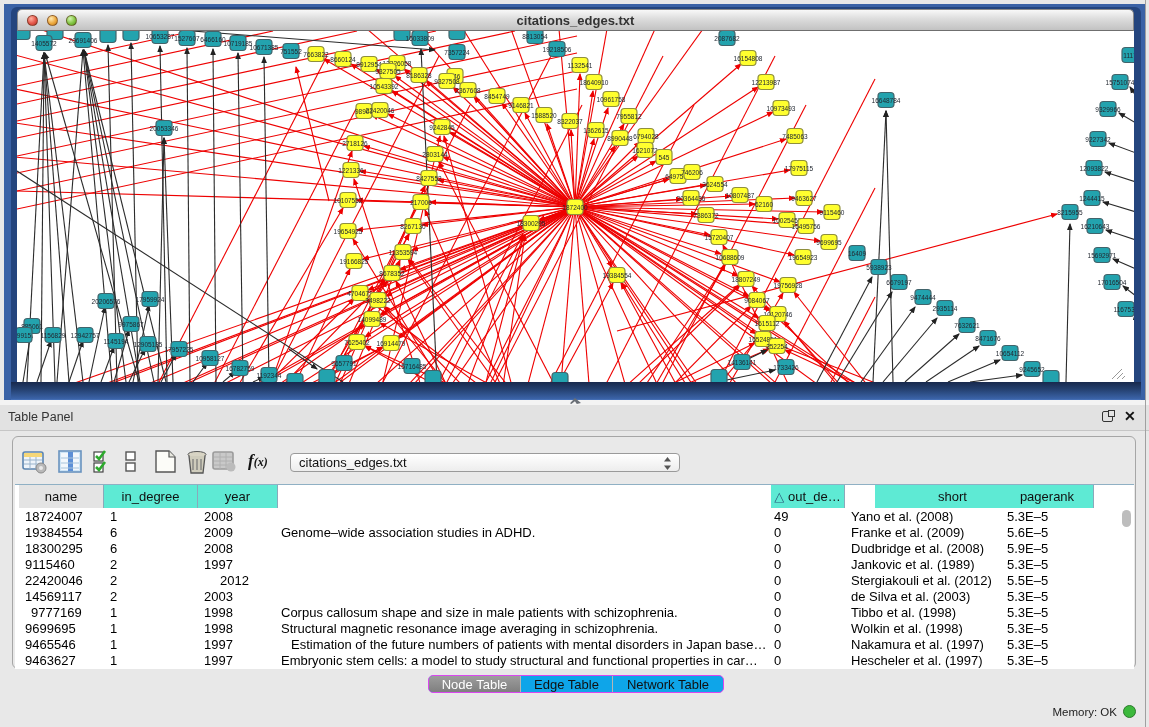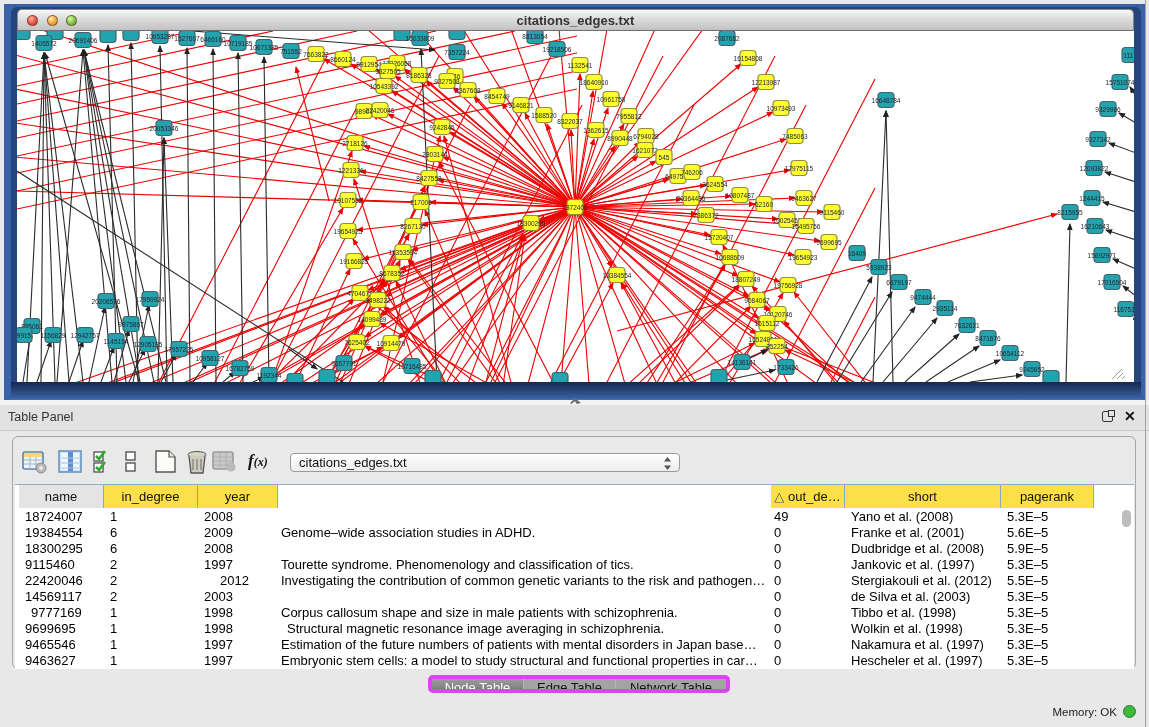--- a/index.html
+++ b/index.html
@@ -20,25 +20,25 @@
 #tpbar{position:absolute;left:0;top:405px;width:1149px;height:26px;background:#e2e2e2;border-bottom:1px solid #c6c6c6}
 #tpbar span{position:absolute;left:8px;top:5px;font-size:12.5px;color:#333}
 #flicon{position:absolute;left:1102px;top:6px;width:11px;height:11px;border:1.5px solid #333;border-radius:2px}
 #flicon:before{content:"";position:absolute;left:5px;top:-2px;width:5px;height:5px;border:1.5px solid #333;background:#e3e3e3}
 #xicon{position:absolute;left:1124px;top:3px;font-size:14px;font-weight:700;color:#111}
 #panel{position:absolute;left:12px;top:436px;width:1124px;height:233px;background:#e9e9e9;border:1px solid #a6a6a6;border-radius:6px}
 .ticon{position:absolute;top:13px}
 #combo{position:absolute;left:277px;top:16px;width:390px;height:19px;background:linear-gradient(#fff,#ededed);border:1px solid #9a9a9a;border-radius:4px;font-size:13px;color:#111;padding:1px 0 0 8px}
 #combo svg{position:absolute;right:6px;top:2px}
 #tbl{position:absolute;left:2px;top:47px;width:1119px;height:185px;background:#fff;border-top:1px solid #8fb0c4}
-.hc{position:absolute;top:0;height:23px;background:#fde047;border-right:1px solid #8aa9ba;font-size:13px;color:#111;text-align:center;padding-top:4px}
+.hc{position:absolute;top:0;height:23px;background:#5eead4;border-right:1px solid #8aa9ba;font-size:13px;color:#111;text-align:center;padding-top:4px}
 .tr{position:absolute;left:0;width:1119px;height:16px;font-size:13px;color:#000;line-height:16px}
 .c{position:absolute;top:0;white-space:nowrap;overflow:hidden}
 #vsb{position:absolute;right:3px;top:25px;width:9px;height:17px;background:#bdbdbd;border-radius:5px}
-#tabs{position:absolute;left:428px;top:675px;height:18px;display:flex;border:4px solid #d946ef;border-radius:5px;overflow:hidden;background:#a3a3a3}
+#tabs{position:absolute;left:428px;top:675px;height:18px;display:flex;border:1px solid #d946ef;border-radius:5px;overflow:hidden;background:#0ea5e9}
 .tab{height:100%;font-size:13px;color:#111;text-align:center;padding-top:1px}
 .tabsel{background:linear-gradient(#9d9d9d,#7f7f7f);color:#fff}
 .tsep{width:1px;background:#b5b5b5;height:100%}
 #mem{position:absolute;right:32px;top:706px;font-size:11.5px;color:#222}
 #memdot{position:absolute;right:13px;top:705px;width:13px;height:13px;border-radius:50%;background:#3cb93c;border:1px solid #2c7a2c}
 #redge{position:absolute;left:1145px;top:0;width:1px;height:727px;background:#a0a0a0}
 </style></head><body>
 <div id="app">
 <div id="desktop"></div>
 <div id="winborder"></div>
@@ -619,61 +619,59 @@
 <div style="position:absolute;left:235px;top:14px;font-family:'Liberation Serif',serif;font-style:italic;font-size:17px;font-weight:700;color:#111">f<span style="font-size:12px">(x)</span></div>
 <div id="combo">citations_edges.txt<svg width="11" height="15">
           <path d="M5.5 1L9 5.5H2z" fill="#555"></path>
           <path d="M5.5 14L2 9.5H9z" fill="#555"></path>
         </svg></div>
 <div id="tbl">
 <div class="hc" style="left:4px;width:85px;background:#e4e4e4">name</div>
 <div class="hc" style="left:89px;width:94px">in_degree</div>
 <div class="hc" style="left:183px;width:80px">year</div>
 <div class="hc" style="left:756px;width:74px"><span style="color:#2b5a7a">△</span> out_de…</div>
-<div class="hc" style="left:830px;width:156px">short</div>
+<div class="hc" style="left:860px;width:156px">short</div>
 <div class="hc" style="left:986px;width:93px">pagerank</div>
 <div class="tr" style="top:24px">
           <div class="c" style="left:10px;width:79px">18724007</div>
           <div class="c" style="left:95px;width:88px">1</div>
           <div class="c" style="left:189px;width:74px">2008</div>
           <div class="c" style="left:759px;width:71px">49</div>
           <div class="c" style="left:836px;width:150px">Yano et al. (2008)</div>
           <div class="c" style="left:992px;width:87px">5.3E–5</div>
         </div>
         <div class="tr" style="top:40px">
           <div class="c" style="left:10px;width:79px">19384554</div>
           <div class="c" style="left:95px;width:88px">6</div>
           <div class="c" style="left:189px;width:74px">2009</div>
           <div class="c" style="left:266px;width:490px">Genome–wide association studies in ADHD.</div>
           <div class="c" style="left:759px;width:71px">0</div>
-          <div class="c" style="left:836px;width:150px">Franke et al. (2001)</div>
+          <div class="c" style="left:836px;width:150px">Franke et al. (2009)</div>
           <div class="c" style="left:992px;width:87px">5.6E–5</div>
         </div>
         <div class="tr" style="top:56px">
           <div class="c" style="left:10px;width:79px">18300295</div>
           <div class="c" style="left:95px;width:88px">6</div>
           <div class="c" style="left:189px;width:74px">2008</div>
           <div class="c" style="left:759px;width:71px">0</div>
           <div class="c" style="left:836px;width:150px">Dudbridge et al. (2008)</div>
           <div class="c" style="left:992px;width:87px">5.9E–5</div>
         </div>
         <div class="tr" style="top:72px">
           <div class="c" style="left:10px;width:79px">9115460</div>
           <div class="c" style="left:95px;width:88px">2</div>
           <div class="c" style="left:189px;width:74px">1997</div>
-          <div class="c" style="left:266px;width:490px">Tourette syndrome. Phenomenology and classification of tics.</div>
-          <div class="c" style="left:759px;width:71px">0</div>
-          <div class="c" style="left:836px;width:150px">Jankovic et al. (1997)</div>
+          <div class="c" style="left:759px;width:71px">0</div>
+          <div class="c" style="left:836px;width:150px">Jankovic et al. (1989)</div>
           <div class="c" style="left:992px;width:87px">5.3E–5</div>
         </div>
         <div class="tr" style="top:88px">
           <div class="c" style="left:10px;width:79px">22420046</div>
           <div class="c" style="left:95px;width:88px">2</div>
           <div class="c" style="left:205px;width:74px">2012</div>
-          <div class="c" style="left:266px;width:490px">Investigating the contribution of common genetic variants to the risk and pathogen…</div>
           <div class="c" style="left:759px;width:71px">0</div>
           <div class="c" style="left:836px;width:150px">Stergiakouli et al. (2012)</div>
           <div class="c" style="left:992px;width:87px">5.5E–5</div>
         </div>
         <div class="tr" style="top:104px">
           <div class="c" style="left:10px;width:79px">14569117</div>
           <div class="c" style="left:95px;width:88px">2</div>
           <div class="c" style="left:189px;width:74px">2003</div>
           <div class="c" style="left:759px;width:71px">0</div>
           <div class="c" style="left:836px;width:150px">de Silva et al. (2003)</div>
@@ -685,30 +683,30 @@
           <div class="c" style="left:189px;width:74px">1998</div>
           <div class="c" style="left:266px;width:490px">Corpus callosum shape and size in male patients with schizophrenia.</div>
           <div class="c" style="left:759px;width:71px">0</div>
           <div class="c" style="left:836px;width:150px">Tibbo et al. (1998)</div>
           <div class="c" style="left:992px;width:87px">5.3E–5</div>
         </div>
         <div class="tr" style="top:136px">
           <div class="c" style="left:10px;width:79px">9699695</div>
           <div class="c" style="left:95px;width:88px">1</div>
           <div class="c" style="left:189px;width:74px">1998</div>
-          <div class="c" style="left:272px;width:490px">Structural magnetic resonance image averaging in schizophrenia.</div>
+          <div class="c" style="left:266px;width:490px">Structural magnetic resonance image averaging in schizophrenia.</div>
           <div class="c" style="left:759px;width:71px">0</div>
           <div class="c" style="left:836px;width:150px">Wolkin et al. (1998)</div>
           <div class="c" style="left:992px;width:87px">5.3E–5</div>
         </div>
         <div class="tr" style="top:152px">
           <div class="c" style="left:10px;width:79px">9465546</div>
           <div class="c" style="left:95px;width:88px">1</div>
           <div class="c" style="left:189px;width:74px">1997</div>
-          <div class="c" style="left:266px;width:490px">Estimation of the future numbers of patients with mental disorders in Japan base…</div>
+          <div class="c" style="left:276px;width:490px">Estimation of the future numbers of patients with mental disorders in Japan base…</div>
           <div class="c" style="left:759px;width:71px">0</div>
           <div class="c" style="left:836px;width:150px">Nakamura et al. (1997)</div>
           <div class="c" style="left:992px;width:87px">5.3E–5</div>
         </div>
         <div class="tr" style="top:168px">
           <div class="c" style="left:10px;width:79px">9463627</div>
           <div class="c" style="left:95px;width:88px">1</div>
           <div class="c" style="left:189px;width:74px">1997</div>
           <div class="c" style="left:266px;width:490px">Embryonic stem cells: a model to study structural and functional properties in car…</div>
           <div class="c" style="left:759px;width:71px">0</div>

